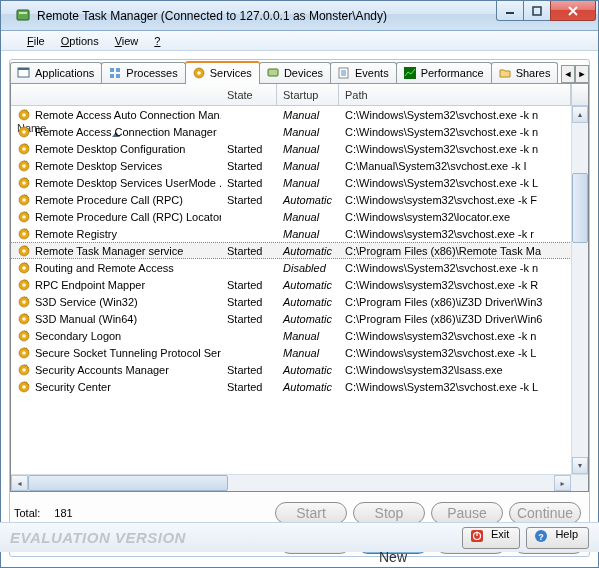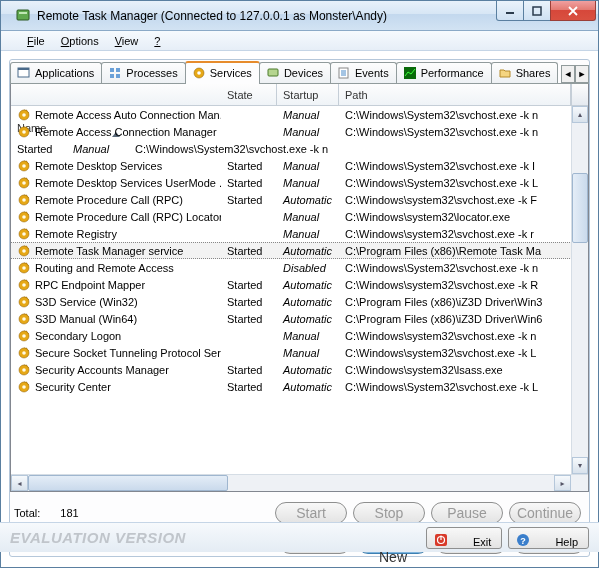--- a/index.html
+++ b/index.html
@@ -53,34 +53,34 @@
   .sb-track { flex:1; position:relative; }
   .sb-thumb { position:absolute; left:0; right:0; top:50px; height:70px; background: linear-gradient(to right,#e4edf7,#cadaec); border:1px solid #9fb6cf; border-radius:2px; }
   
   .hscrollbar { height: 17px; background:#eef1f5; border-top:1px solid #d5dde5; display:flex; }
   .hb-btn { width:17px; background:linear-gradient(to bottom,#f6f9fc,#d8e2ec); border:1px solid #b5c7da; display:flex; align-items:center; justify-content:center; font-size:8px; color:#556;}
   .hb-track { flex:1; position:relative; }
   .hb-thumb { position:absolute; top:0; bottom:0; left:0; width:200px; background:linear-gradient(to bottom,#e4edf7,#cadaec); border:1px solid #9fb6cf; border-radius:2px;}
   .hb-corner { width:17px; background:#eef1f5; }
   
   
-  .total-row { display:flex; align-items:center; padding: 8px 4px 4px 4px; gap: 12px; }
+  .total-row { display:flex; align-items:center; padding: 8px 4px 4px 4px; gap: 6px; }
   .total-row .lbl { font-size:11px; }
   .btn-row { display:flex; gap:6px; justify-content:flex-end; padding: 2px 4px; }
   .btn-row.first { margin-left: auto; }
   .total-row .btn-row { margin-left:auto; }
   .btn { width: 72px; height: 22px; border: 1px solid #8e8f8f; border-radius: 11px; background: linear-gradient(to bottom,#f8f8f8,#e3e3e3); font-size: 14px; color: #333; }
   .btn.disabled { color: #9a9a9a; }
   .btn.focus { border: 1px solid #3c7fb1; box-shadow: 0 0 0 1px #7eb4dd inset; }
   
   
   .footer { position: absolute; left: 0; right: 0; bottom: 16px; height: 30px; background: linear-gradient(to bottom,#f6f9fc,#e4ecf4); border-top: 1px solid #c5d5e6; display:flex; align-items:center; padding: 0 10px; }
   .eval { font-size: 15px; font-weight: bold; font-style: italic; color: #c0c5cb; letter-spacing: 0.5px; }
   .footer .spacer { flex:1; }
-  .fbtn { height: 22px; padding: 0 10px 0 6px; border:1px solid #8e8f8f; border-radius:3px; background:linear-gradient(to bottom,#f8f8f8,#e3e3e3); font-size:11px; display:flex; align-items:flex-end; gap:24px; margin-left:6px; }
+  .fbtn { height: 22px; padding: 0 10px 0 6px; border:1px solid #8e8f8f; border-radius:3px; background:linear-gradient(to bottom,#f8f8f8,#e3e3e3); font-size:11px; display:flex; align-items:flex-start; gap:6px; margin-left:6px; }
   .ficon { width:16px; height:16px; display:inline-flex; align-items:center; justify-content:center; }
   
   
   .gear { fill: #e6a817; stroke:#8a5a00; stroke-width:0.5; }
 </style>
 </head>
 <body>
 
 <div class="titlebar">
   <span class="app-icon">
@@ -228,36 +228,44 @@
                   <circle cx="7" cy="7" r="5" fill="#e6a817" stroke="#8a5a00" stroke-width="0.5"></circle>
                   <circle cx="7" cy="7" r="1.8" fill="#fffbe8"></circle>
                 </svg></span>
               <span>Remote Access Connection Manager</span>
             </div>
             <div class="cell state"></div>
             <div class="cell startup">Manual</div>
             <div class="cell path">C:\Windows\System32\svchost.exe -k n</div>
           </div>
           <div class="row">
+            <div class="cell name">
+              <span class="svc-icon"><svg width="14" height="14" viewBox="0 0 14 14">
+                  <path d="M7 1 l1 1.5 1.8-.6 .6 1.8 1.5 1-1.5 1 .-.6 1.8-1.8-.6-1 1.5-1-1.5-1.8 .6-.6-1.8-1.5-1 1.5-1-.6-1.8 1.8 .6z" fill="#e6a817" stroke="#8a5a00" stroke-width="0.4"></path>
+                  <circle cx="7" cy="7" r="5" fill="#e6a817" stroke="#8a5a00" stroke-width="0.5"></circle>
+                  <circle cx="7" cy="7" r="1.8" fill="#fffbe8"></circle>
+                </svg></span>
+              <span>Remote Desktop Configuration</span>
+            </div>
             <div class="cell state">Started</div>
             <div class="cell startup">Manual</div>
             <div class="cell path">C:\Windows\System32\svchost.exe -k n</div>
           </div>
           <div class="row">
             <div class="cell name">
               <span class="svc-icon"><svg width="14" height="14" viewBox="0 0 14 14">
                   <path d="M7 1 l1 1.5 1.8-.6 .6 1.8 1.5 1-1.5 1 .-.6 1.8-1.8-.6-1 1.5-1-1.5-1.8 .6-.6-1.8-1.5-1 1.5-1-.6-1.8 1.8 .6z" fill="#e6a817" stroke="#8a5a00" stroke-width="0.4"></path>
                   <circle cx="7" cy="7" r="5" fill="#e6a817" stroke="#8a5a00" stroke-width="0.5"></circle>
                   <circle cx="7" cy="7" r="1.8" fill="#fffbe8"></circle>
                 </svg></span>
               <span>Remote Desktop Services</span>
             </div>
             <div class="cell state">Started</div>
             <div class="cell startup">Manual</div>
-            <div class="cell path">C:\Windows\System32\svchost.exe -k I</div>
+            <div class="cell path">C:\Manual\System32\svchost.exe -k I</div>
           </div>
           <div class="row">
             <div class="cell name">
               <span class="svc-icon"><svg width="14" height="14" viewBox="0 0 14 14">
                   <path d="M7 1 l1 1.5 1.8-.6 .6 1.8 1.5 1-1.5 1 .-.6 1.8-1.8-.6-1 1.5-1-1.5-1.8 .6-.6-1.8-1.5-1 1.5-1-.6-1.8 1.8 .6z" fill="#e6a817" stroke="#8a5a00" stroke-width="0.4"></path>
                   <circle cx="7" cy="7" r="5" fill="#e6a817" stroke="#8a5a00" stroke-width="0.5"></circle>
                   <circle cx="7" cy="7" r="1.8" fill="#fffbe8"></circle>
                 </svg></span>
               <span>Remote Desktop Services UserMode ...</span>
             </div>

